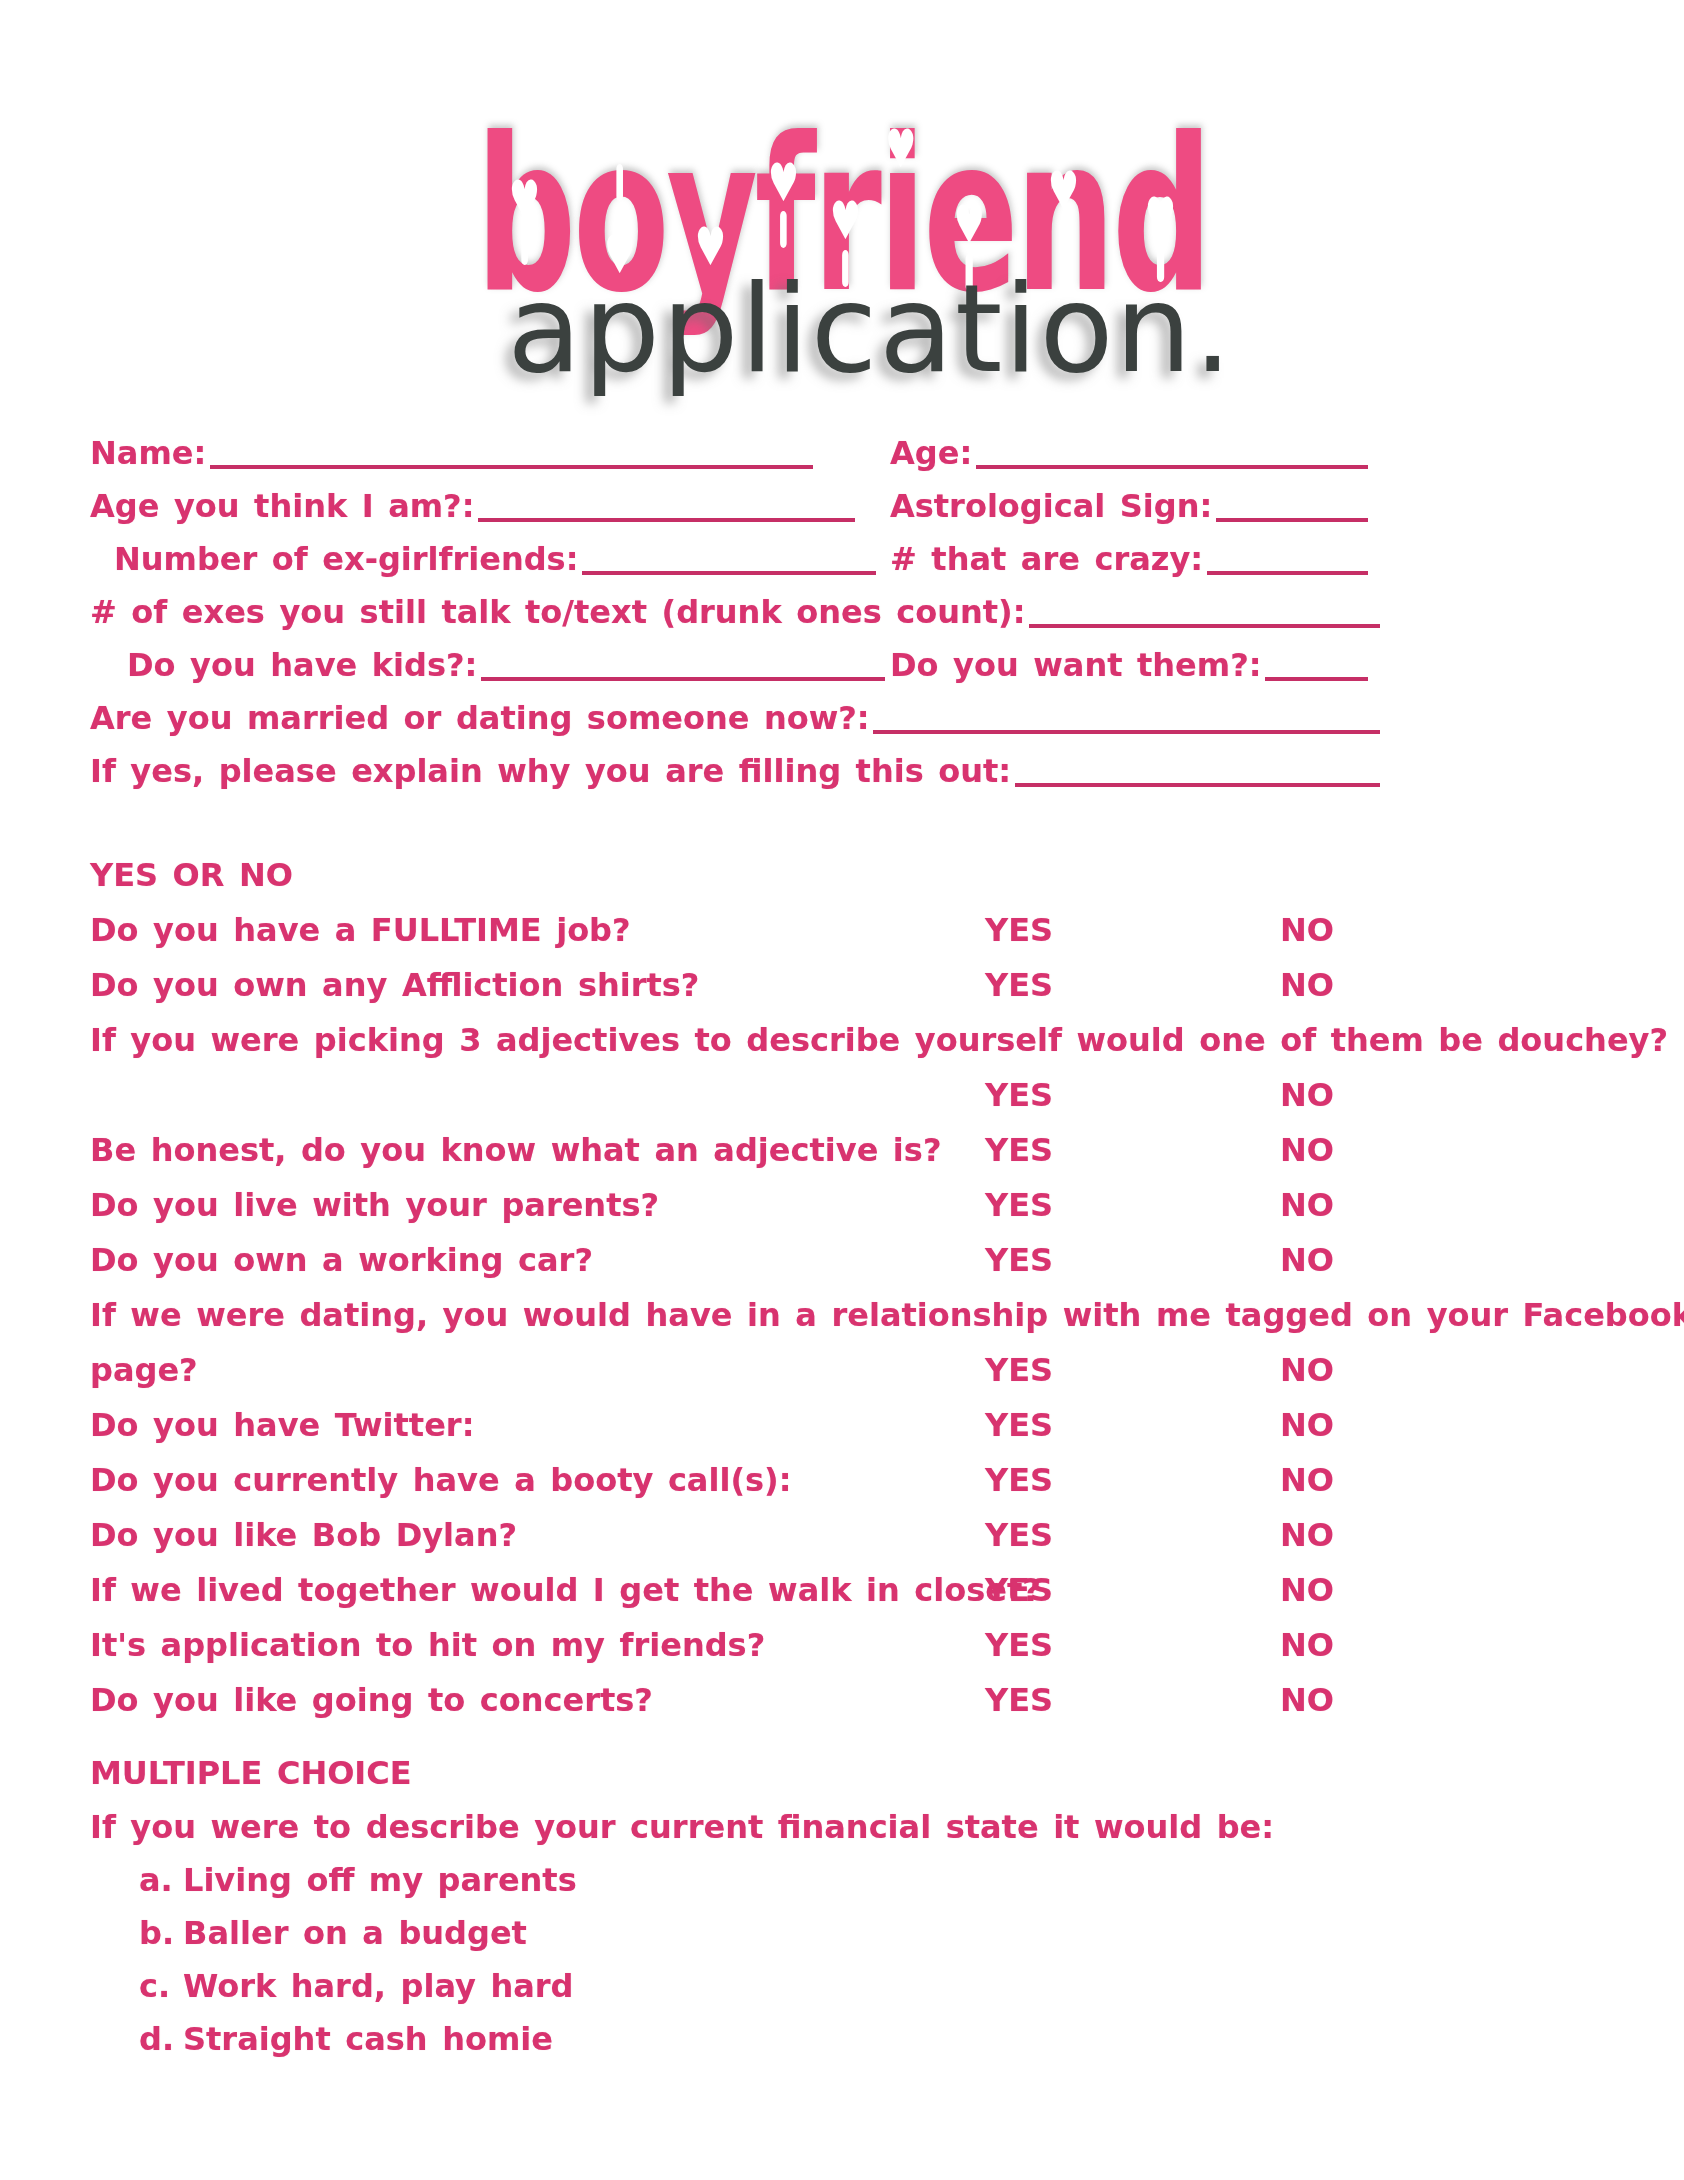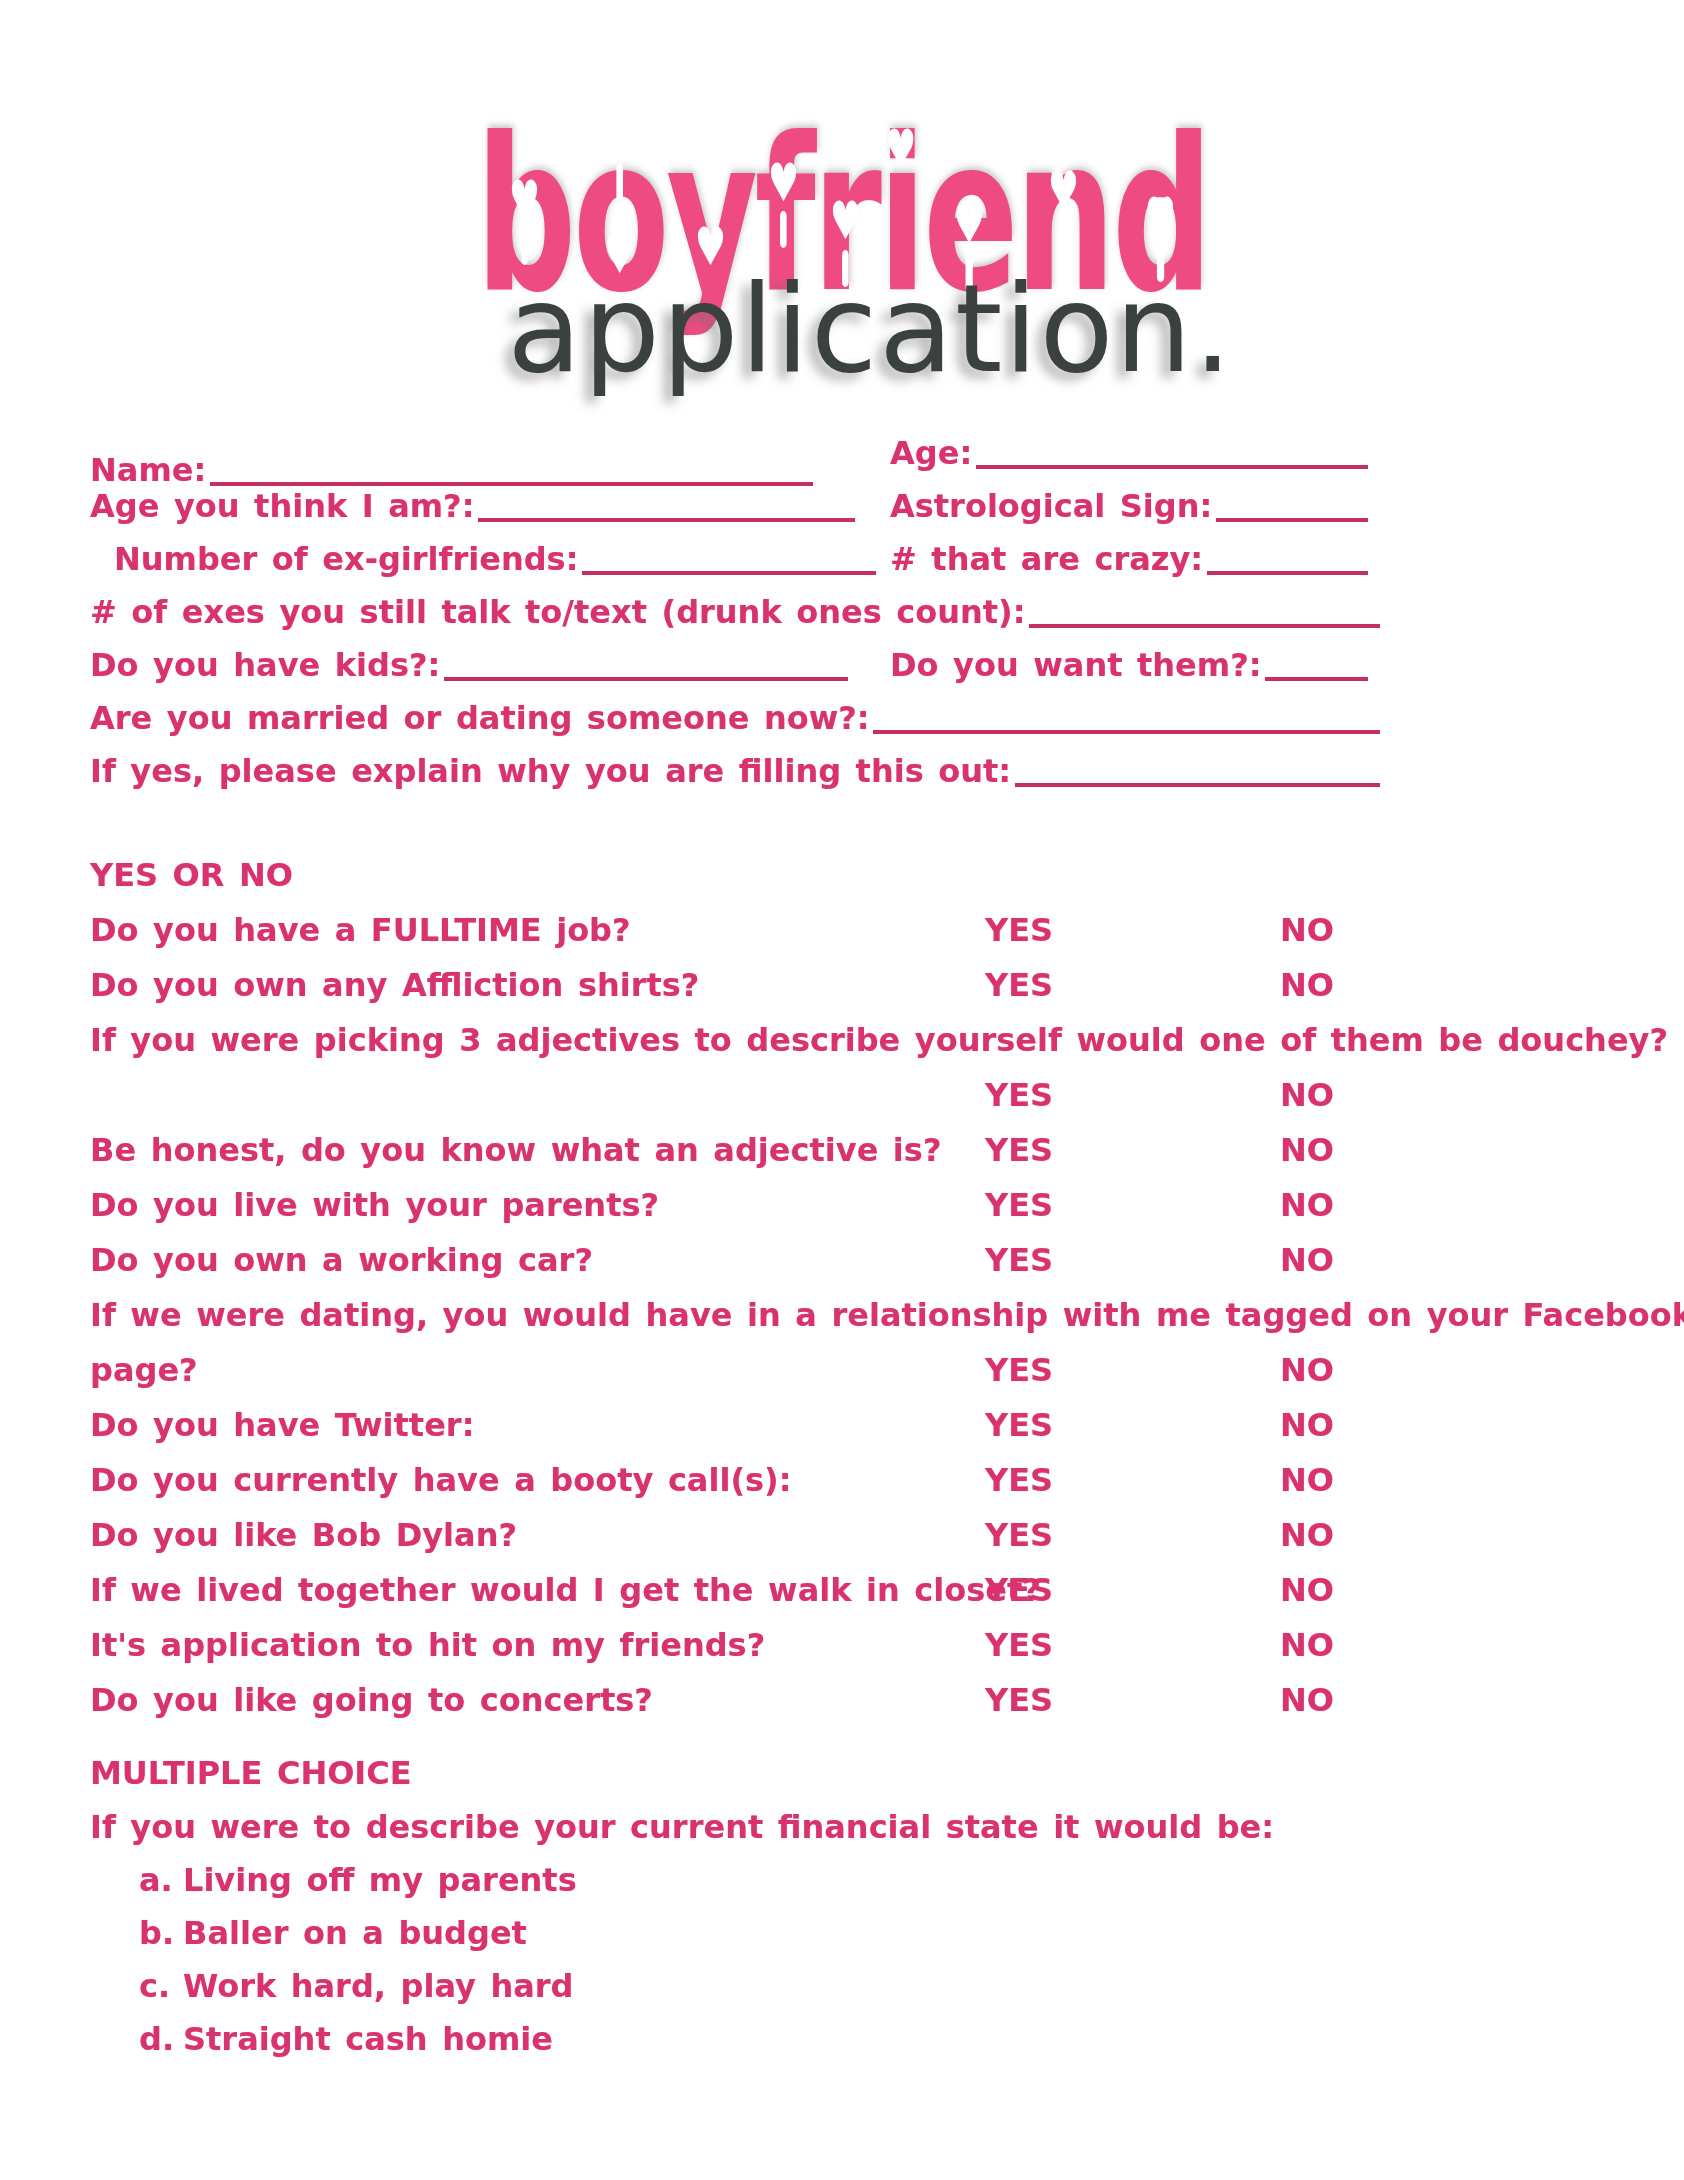--- a/index.html
+++ b/index.html
@@ -57,24 +57,24 @@
     text-shadow:0 0 0.9px rgba(214,51,110,0.35);
   }
 
   
   .intro{position:absolute;top:427px;left:90px;right:0;}
   .intro-row{position:relative;height:53px;width:1290px;}
   .col{position:absolute;top:0;height:100%;display:flex;}
   .col1{left:0;}
   .col2{left:800px;right:12px;}
   .intro-row.single .col1{right:0;}
-  .intro-row:nth-child(1) .col1{width:723px;margin-top:17px;}
+  .intro-row:nth-child(1) .col1{width:723px;}
   .intro-row:nth-child(2) .col1{width:765px;}
   .intro-row:nth-child(3) .col1{width:762px;margin-left:24px;}
-  .intro-row:nth-child(5) .col1{width:758px;}
+  .intro-row:nth-child(5) .col1{width:758px;margin-left:37px;}
   .flabel{line-height:53px;}
   .fline{flex:1;border-bottom:4.3px solid var(--line);margin-bottom:11px;margin-left:3.4px;}
 
   
   .yesno{position:absolute;top:848px;left:90px;right:0;}
   .section-heading{height:55px;line-height:55px;}
   .q-row{position:relative;height:55px;}
   .q-text{line-height:55px;display:inline-block;}
   .q-yes{position:absolute;left:895px;top:0;line-height:55px;}
   .q-no{position:absolute;left:1190px;top:0;line-height:55px;}

